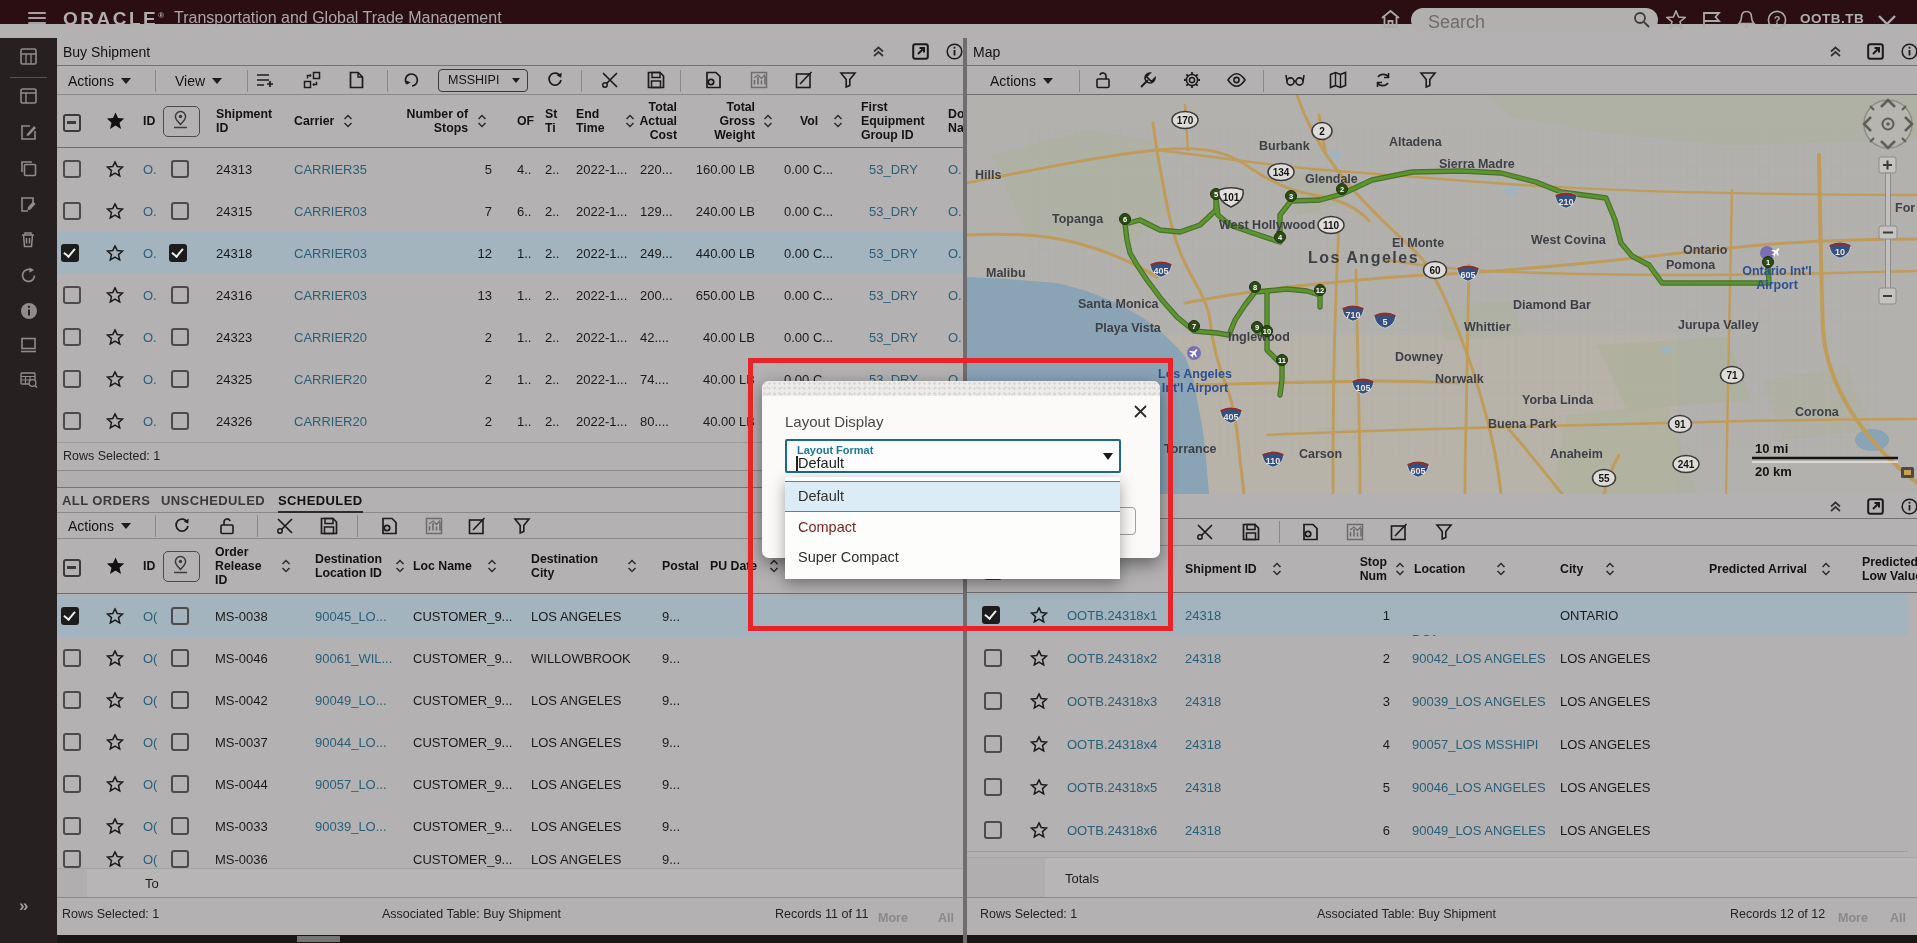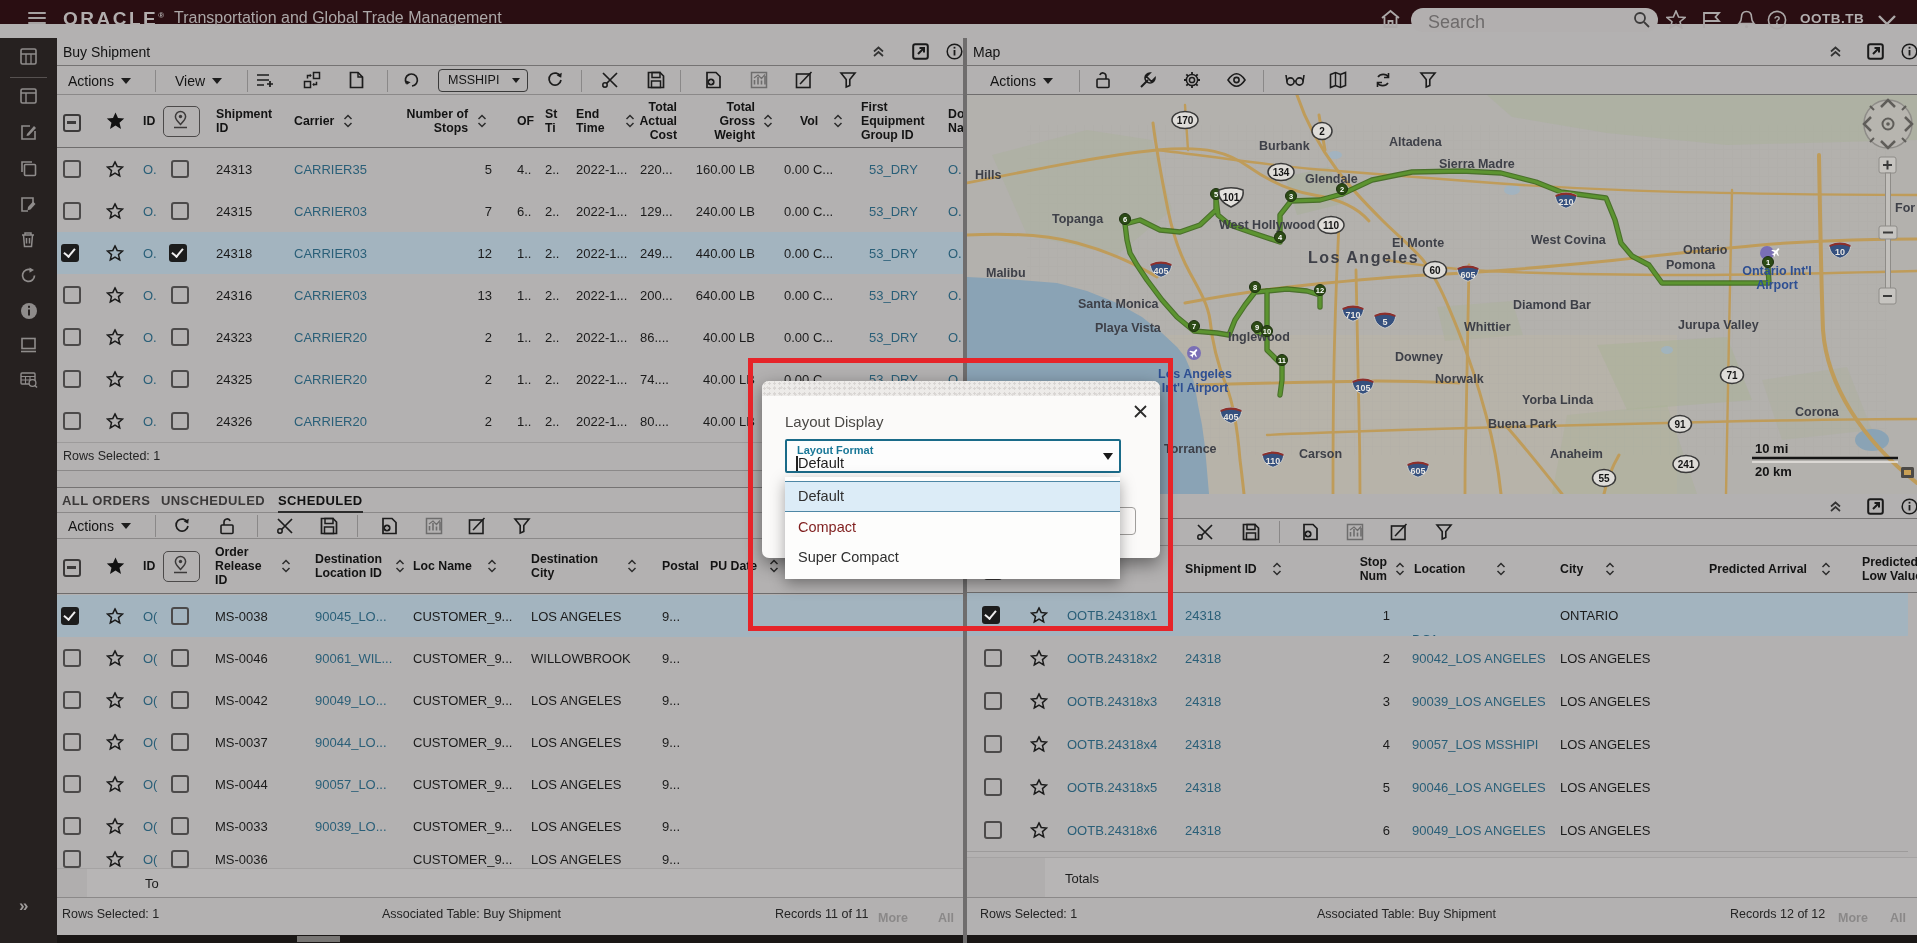--- a/index.html
+++ b/index.html
@@ -320,39 +320,39 @@
           </svg>
   <span class="cell lnk" style="left:86px;">O.</span>
           <div class="cb" style="left:114px;"></div>
   <span class="cell" style="left:159px;">24316</span>
   <span class="cell lnk" style="left:237px;">CARRIER03</span>
   <span class="cell" style="left:350px;width:85px;text-align:right;">13</span>
   <span class="cell" style="left:460px;">1..</span>
   <span class="cell" style="left:488px;">2..</span>
   <span class="cell" style="left:519px;">2022-1...</span>
   <span class="cell" style="left:583px;">200...</span>
-  <span class="cell" style="left:600px;width:98px;text-align:right;">640.00 LB</span>
+  <span class="cell" style="left:600px;width:98px;text-align:right;">650.00 LB</span>
   <span class="cell" style="left:727px;">0.00 C...</span>
   <span class="cell lnk" style="left:812px;">53_DRY</span>
   <span class="cell lnk" style="left:891px;">O.</span>
 </div>
 <div class="row" style="left:57px;top:316px;width:906px;height:42px;">
   <div class="cb" style="left:6px;"></div>
           <svg class="star" style="left:49px" width="18" height="17" viewBox="0 0 19 18">
             <path d="M9.5 1.5 L11.8 6.3 L17.5 6.9 L13.2 10.7 L14.5 16.3 L9.5 13.3 L4.5 16.3 L5.8 10.7 L1.5 6.9 L7.2 6.3 Z" fill="none" stroke="#1c1c1c" stroke-width="1.6"></path>
           </svg>
   <span class="cell lnk" style="left:86px;">O.</span>
           <div class="cb" style="left:114px;"></div>
   <span class="cell" style="left:159px;">24323</span>
   <span class="cell lnk" style="left:237px;">CARRIER20</span>
   <span class="cell" style="left:350px;width:85px;text-align:right;">2</span>
   <span class="cell" style="left:460px;">1..</span>
   <span class="cell" style="left:488px;">2..</span>
   <span class="cell" style="left:519px;">2022-1...</span>
-  <span class="cell" style="left:583px;">86....</span>
+  <span class="cell" style="left:583px;">42....</span>
   <span class="cell" style="left:600px;width:98px;text-align:right;">40.00 LB</span>
   <span class="cell" style="left:727px;">0.00 C...</span>
   <span class="cell lnk" style="left:812px;">53_DRY</span>
   <span class="cell lnk" style="left:891px;">O.</span>
 </div>
 <div class="row" style="left:57px;top:358px;width:906px;height:42px;">
   <div class="cb" style="left:6px;"></div>
           <svg class="star" style="left:49px" width="18" height="17" viewBox="0 0 19 18">
             <path d="M9.5 1.5 L11.8 6.3 L17.5 6.9 L13.2 10.7 L14.5 16.3 L9.5 13.3 L4.5 16.3 L5.8 10.7 L1.5 6.9 L7.2 6.3 Z" fill="none" stroke="#1c1c1c" stroke-width="1.6"></path>
           </svg>

